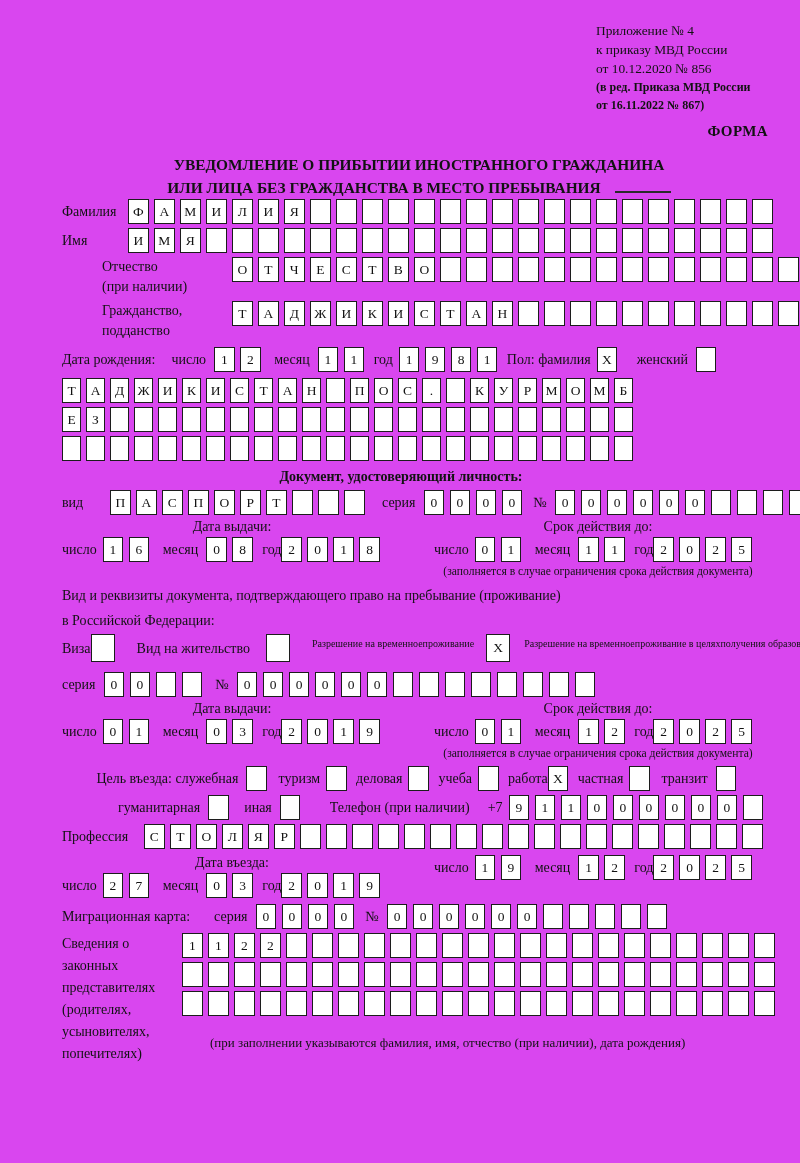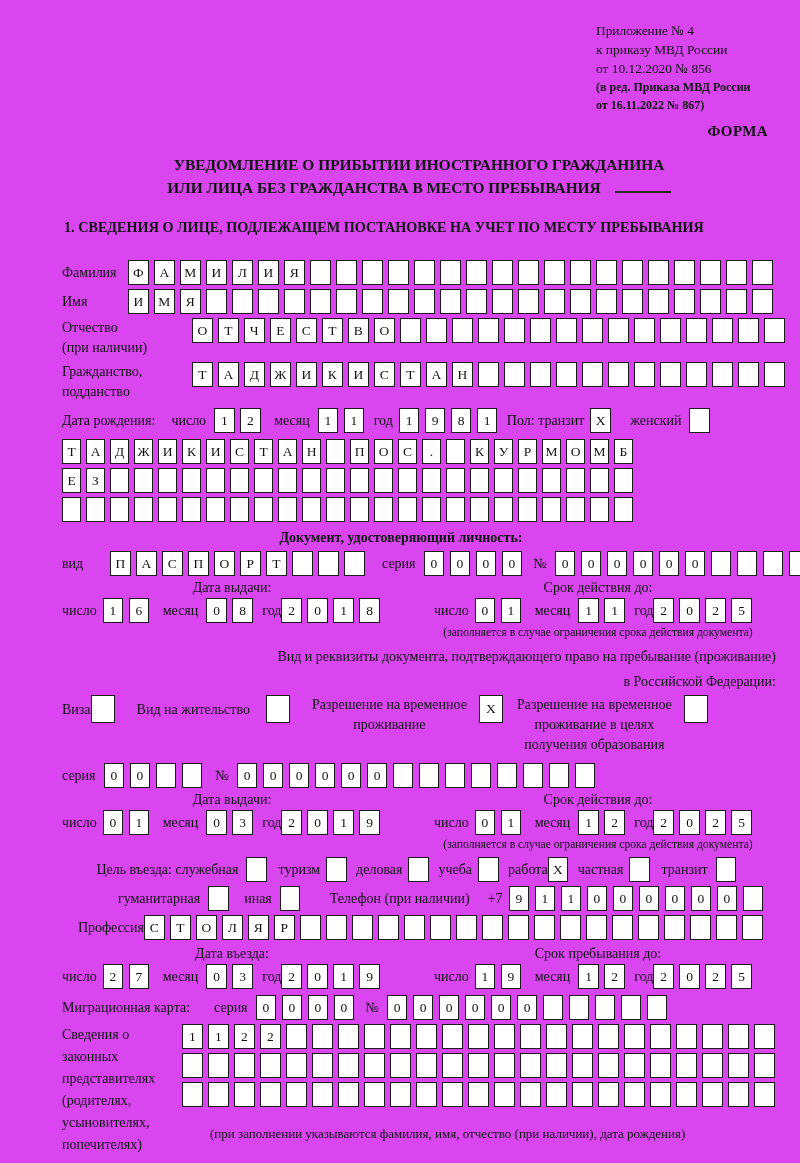--- a/index.html
+++ b/index.html
@@ -32,25 +32,25 @@
   .compact .cell { width:19px; margin-right:5px; }
   .checkbox .cell { width:24px; height:28px; margin-right:0; }
   
   .twocol { display:flex; margin-bottom:6px; }
   .twocol .col-l { width:358px; flex:none; }
   .twocol .col-r { flex:1; }
   .col-head { text-align:center; font-size:14px; margin-bottom:2px; }
   .dgroup { display:flex; align-items:center; }
   .note { font-size:11.6px; text-align:center; white-space:nowrap; margin-top:3px; }
   .doc-heading { text-align:center; font-weight:bold; font-size:14px; margin:2px 36px 5px 0; }
-  .plain-line { font-size:14px; line-height:23px; margin-bottom:2px;text-align:right; }
-  .opt-label { display:flex; flex-direction:column; text-align:center; font-size:14px; line-height:20px; flex:none; }
+  .plain-line { font-size:14px; line-height:23px; margin-bottom:2px; }
+  .opt-label { display:flex; flex-direction:row; text-align:center; font-size:10px; line-height:20px; flex:none; }
   .reps-note { font-size:13px; margin-top:15px; margin-left:28px; white-space:nowrap; }
   
-  .w66{width:66px;} .w130{width:130px;} .w142{width:142px;} .w120{width:120px;}
+  .w66{width:66px;} .w130{width:130px;margin-left:40px;} .w142{width:142px;} .w120{width:120px;}
   .w48{width:48px;} .w82{width:82px;}
   .ml4{margin-left:4px;} .ml6{margin-left:6px;} .ml8{margin-left:8px;} .ml10{margin-left:10px;}
   .ml12{margin-left:12px;} .ml14{margin-left:14px;} .ml16{margin-left:16px;} .ml18{margin-left:18px;}
   .ml22{margin-left:22px;} .ml24{margin-left:24px;} .ml56{margin-left:56px;text-align:right;}
   .mr6{margin-right:6px;} .mr8{margin-right:8px;}
 </style>
 </head>
 <body>
 
 <div class="page">
@@ -64,21 +64,20 @@
       <div>от 16.11.2022 № 867)</div>
     </div>
   </div>
   <div class="forma">ФОРМА</div>
 
   <div class="title">
     <div>УВЕДОМЛЕНИЕ О ПРИБЫТИИ ИНОСТРАННОГО ГРАЖДАНИНА</div>
     <div><span>ИЛИ ЛИЦА БЕЗ ГРАЖДАНСТВА В МЕСТО ПРЕБЫВАНИЯ</span><span class="u-line"></span></div>
   </div>
 
-  <div class="section-heading">1. СВЕДЕНИЯ О ЛИЦЕ, ПОДЛЕЖАЩЕМ ПОСТАНОВКЕ НА УЧЕТ ПО МЕСТУ ПРЕБЫВАНИЯ</div>
 
   <div class="row">
     <span class="lbl w66">Фамилия</span>
     <span class="cells">
         <span class="cell">Ф</span>
         <span class="cell">А</span>
         <span class="cell">М</span>
         <span class="cell">И</span>
         <span class="cell">Л</span>
         <span class="cell">И</span>
@@ -211,21 +210,21 @@
         <span class="cell">1</span>
         <span class="cell">1</span>
       </span>
     <span class="lbl ml4 mr6">год</span>
     <span class="cells">
         <span class="cell">1</span>
         <span class="cell">9</span>
         <span class="cell">8</span>
         <span class="cell">1</span>
       </span>
-    <span class="lbl ml4 mr6">Пол: транзит</span>
+    <span class="lbl ml4 mr6">Пол: фамилия</span>
     <span class="cells">
         <span class="cell">X</span>
       </span>
     <span class="lbl ml14 mr8">женский</span>
     <span class="cells">
         <span class="cell"></span>
       </span>
   </div>
 
   <div class="row top" style="margin-top:6px;">
@@ -550,21 +549,21 @@
         <span class="cell">0</span>
         <span class="cell">0</span>
         <span class="cell">0</span>
         <span class="cell">0</span>
         <span class="cell">0</span>
         <span class="cell">0</span>
         <span class="cell"></span>
       </span>
   </div>
 
-  <div class="row" style="margin-top:4px;text-align:right;">
+  <div class="row" style="margin-top:4px;">
     <span class="lbl w82">Профессия</span>
     <span class="cells">
         <span class="cell">С</span>
         <span class="cell">Т</span>
         <span class="cell">О</span>
         <span class="cell">Л</span>
         <span class="cell">Я</span>
         <span class="cell">Р</span>
         <span class="cell"></span>
         <span class="cell"></span>
@@ -604,21 +603,20 @@
         <span class="lbl ml4 mr4">год</span>
         <span class="cells">
             <span class="cell">2</span>
             <span class="cell">0</span>
             <span class="cell">1</span>
             <span class="cell">9</span>
           </span>
       </div>
     </div>
     <div class="col-r">
-      <div class="col-head">Срок пребывания до:</div>
       <div class="dgroup" style="margin-left:14px;">
         <span class="lbl mr6">число</span>
         <span class="cells">
             <span class="cell">1</span>
             <span class="cell">9</span>
           </span>
         <span class="lbl ml8 mr8">месяц</span>
         <span class="cells">
             <span class="cell">1</span>
             <span class="cell">2</span>

